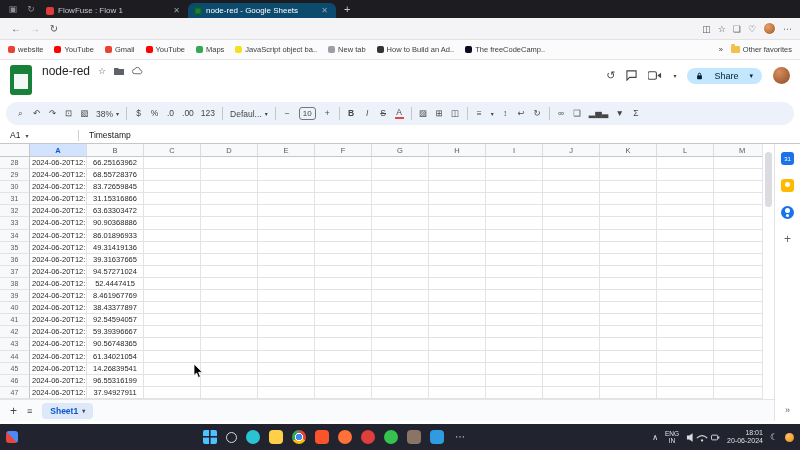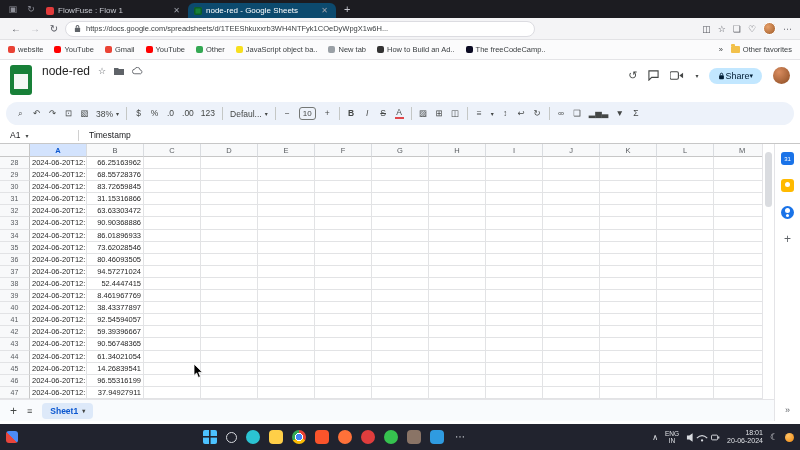--- a/index.html
+++ b/index.html
@@ -43,21 +43,21 @@
       linear-gradient(#fff,#fff) 50% 0/1.5px 100% no-repeat,
       linear-gradient(#fff,#fff) 0 0/100% 100% no-repeat #188038;
       background-clip:border-box; opacity:.95; border:1.5px solid #fff; }
   .title-row { position:absolute; left:42px; top:3px; display:flex; align-items:center; gap:8px; }
   .doc-title { font-size:12px; color:#1f1f1f; }
   .doc-ic { color:#5f6368; font-size:9px; line-height:1; }
   .menus { position:absolute; left:42px; top:21px; display:flex; gap:11px; font-size:9px; color:#202124; }
   .menu-item { cursor:default; }
   .header-right { position:absolute; right:10px; top:6px; display:flex; align-items:center; gap:11px; }
   .hr-ic { color:#444746; font-size:11px; line-height:1; }
-  .share-btn { display:flex; align-items:center; gap:0; background:#c2e7ff; color:#001d35; font-size:9px; border-radius:10px; padding:3px 9px; }
+  .share-btn { display:flex; align-items:center; gap:11px; background:#c2e7ff; color:#001d35; font-size:9px; border-radius:10px; padding:3px 9px; }
   .share-caret { font-size:7px; }
   .avatar { width:17px; height:17px; border-radius:50%; background:radial-gradient(circle at 35% 30%, #d98c5f, #8a4b22); }
 
   
   .toolbar { position:absolute; top:102px; left:6px; right:6px; height:23px; background:#edf2fa; border-radius:12px; display:flex; align-items:center; gap:7px; padding:0 10px; font-size:8.5px; color:#444746; overflow:hidden; }
   .tbi { min-width:9px; text-align:center; line-height:1; }
   .tbi.b { font-weight:bold; }
   .tbi.i { font-style:italic; }
   .tbi.s { text-decoration:line-through; }
   .tbi.colA { border-bottom:2px solid #e0474b; padding-bottom:1px; }
@@ -73,21 +73,21 @@
 
   
   .grid { position:absolute; top:144px; left:0; width:762px; height:255px; background:#fff; overflow:hidden; }
   .hdr-row { display:flex; height:13px; }
   .corner { width:30px; height:13px; background:#f8f9fa; border-right:1px solid #c7c7c7; border-bottom:1px solid #c7c7c7; flex:0 0 auto; }
   .col-h { width:57px; flex:0 0 auto; background:#f8f9fa; border-right:1px solid #d9dce0; border-bottom:1px solid #c7c7c7; font-size:7.5px; color:#575b5f; text-align:center; line-height:13px; }
   .col-h.sel { background:#d3e3fd; color:#0b57d0; font-weight:bold; }
   .grow { display:flex; height:12.1px; }
   .rn { width:30px; flex:0 0 auto; background:#f8f9fa; border-right:1px solid #c7c7c7; border-bottom:1px solid #e2e3e5; font-size:7px; color:#575b5f; text-align:center; line-height:12px; }
   .cell { width:57px; flex:0 0 auto; border-right:1px solid #e2e3e5; border-bottom:1px solid #e2e3e5; font-size:7.5px; line-height:11.5px; padding:0 2px; white-space:nowrap; overflow:hidden; color:#1f1f1f; }
-  .cell.num { text-align:right; }
+  .cell.num { text-align:center; }
 
   .vscroll { position:absolute; top:144px; left:762px; width:12px; height:255px; background:#fff; border-left:1px solid #e4e4e7; }
   .vthumb { position:absolute; top:8px; left:2px; width:7px; height:55px; background:#dadce0; border-radius:4px; }
 
   
   .sidepanel { position:absolute; top:144px; left:774px; width:26px; height:277px; background:#fff; border-left:1px solid #e4e4e7; display:flex; flex-direction:column; align-items:center; padding-top:8px; gap:14px; }
   .sp-ic { width:13px; height:13px; border-radius:3px; position:relative; }
   .sp-cal { background:#1a73e8; color:#fff; font-size:6px; text-align:center; line-height:14px; }
   .sp-keep { background:#ffba00; }
   .sp-keep::after { content:""; position:absolute; left:4px; top:3px; width:5px; height:5px; border-radius:50%; background:#fff; }
@@ -138,27 +138,20 @@
     <span class="tab-label">node-red - Google Sheets</span>
     <span class="tab-close">✕</span>
   </div>
   <span class="newtab">+</span>
 </div>
 
 <div class="urlbar">
   <span class="nav-ic">←</span>
   <span class="nav-ic dim">→</span>
   <span class="nav-ic">↻</span>
-  <div class="url-field">
-    <svg width="7" height="9" viewBox="0 0 8 10">
-        <rect x="1" y="4" width="6" height="5" rx="1" fill="#5f6368"></rect>
-        <path d="M2.5 4V3a1.5 1.5 0 0 1 3 0v1" stroke="#5f6368" fill="none" stroke-width="1.2"></path>
-      </svg>
-    <span>https://docs.google.com/spreadsheets/d/1TEEShkuxxrb3WH4NTFyk1COeDyWpgX1w6H...</span>
-  </div>
   <div class="url-right">
     <span>◫</span>
     <span>☆</span>
     <span>❏</span>
     <span>♡</span>
     <span class="avatar-sm"></span>
     <span>⋯</span>
   </div>
 </div>
 
@@ -175,21 +168,21 @@
       <span class="bm-item">
         <span class="bm-dot" style="background: rgb(234, 67, 53);"></span>
         <span>Gmail</span>
       </span>
       <span class="bm-item">
         <span class="bm-dot" style="background: rgb(255, 0, 0);"></span>
         <span>YouTube</span>
       </span>
       <span class="bm-item">
         <span class="bm-dot" style="background: rgb(52, 168, 83);"></span>
-        <span>Other</span>
+        <span>Maps</span>
       </span>
       <span class="bm-item">
         <span class="bm-dot" style="background: rgb(247, 223, 30);"></span>
         <span>JavaScript object ba..</span>
       </span>
       <span class="bm-item">
         <span class="bm-dot" style="background: rgb(154, 160, 166);"></span>
         <span>New tab</span>
       </span>
       <span class="bm-item">
@@ -429,37 +422,37 @@
         <div class="cell"></div>
         <div class="cell"></div>
         <div class="cell"></div>
         <div class="cell"></div>
         <div class="cell"></div>
         <div class="cell"></div>
       </div>
       <div class="grow">
         <div class="rn">35</div>
         <div class="cell">2024-06-20T12:</div>
-        <div class="cell num">73.62028546</div>
+        <div class="cell num">49.31419136</div>
         <div class="cell"></div>
         <div class="cell"></div>
         <div class="cell"></div>
         <div class="cell"></div>
         <div class="cell"></div>
         <div class="cell"></div>
         <div class="cell"></div>
         <div class="cell"></div>
         <div class="cell"></div>
         <div class="cell"></div>
         <div class="cell"></div>
       </div>
       <div class="grow">
         <div class="rn">36</div>
         <div class="cell">2024-06-20T12:</div>
-        <div class="cell num">80.46093505</div>
+        <div class="cell num">39.31637665</div>
         <div class="cell"></div>
         <div class="cell"></div>
         <div class="cell"></div>
         <div class="cell"></div>
         <div class="cell"></div>
         <div class="cell"></div>
         <div class="cell"></div>
         <div class="cell"></div>
         <div class="cell"></div>
         <div class="cell"></div>

